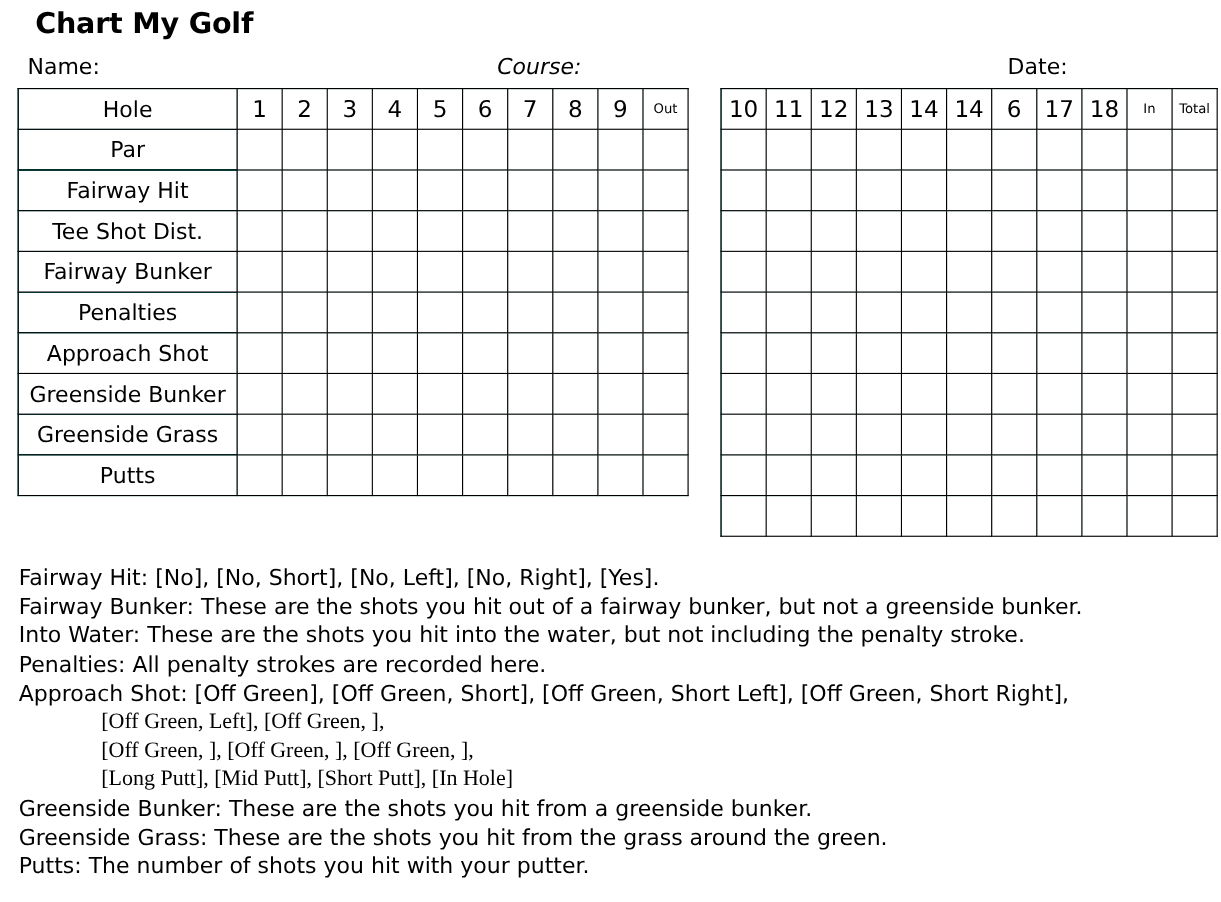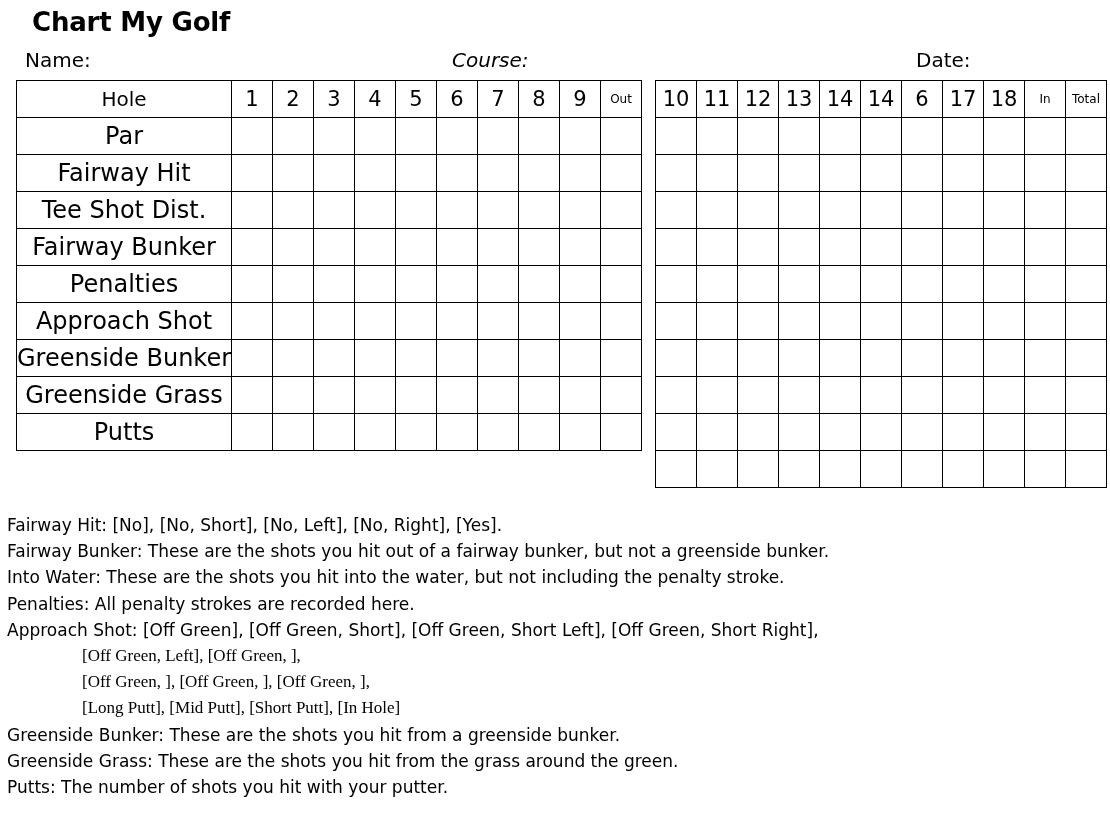--- a/index.html
+++ b/index.html
@@ -57,41 +57,41 @@
     text-align: center;
     vertical-align: middle;
     font-size: 20px;
     line-height: 22px;
     background: #ffffff;
   }
 
   
   .card td.row-label {
     width: 198px;
-    font-size: 24px;
+    font-size: 20px;
     text-align: center;
     white-space: nowrap;
     overflow: hidden;
   }
   
   .card td.hole-cell { width: 40px; }
   .card td.sum-cell  { width: 40px; }
 
   
   .card tr.head-row td { font-size: 21px; }
   .card tr.head-row td.sum-cell { font-size: 12px; margin-top: 46px; }
   .card tr.head-row td.row-label { font-size: 20px; }
 
   
   #legend {
     position: absolute;
-    left: 7px;
+    left: 17px;
     top: 512px;
     width: 1070px;
-    font-size: 17px;
+    font-size: 20px;
     line-height: 26.2px;
   }
   #legend .legend-line {
     white-space: nowrap;
   }
   #legend .legend-line.indent {
     padding-left: 75px;
     font-family: Liberation Serif, serif;
   }
 </style>

